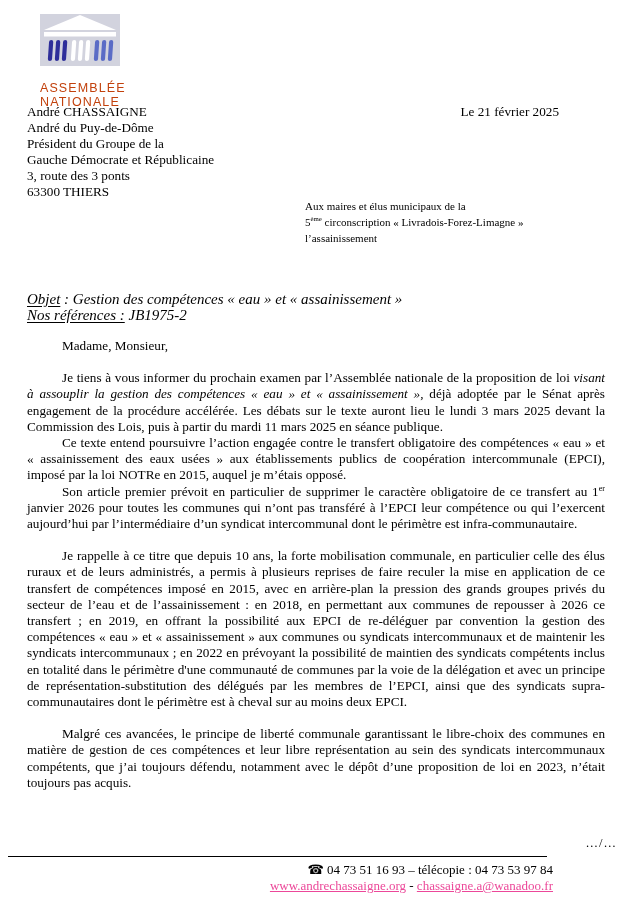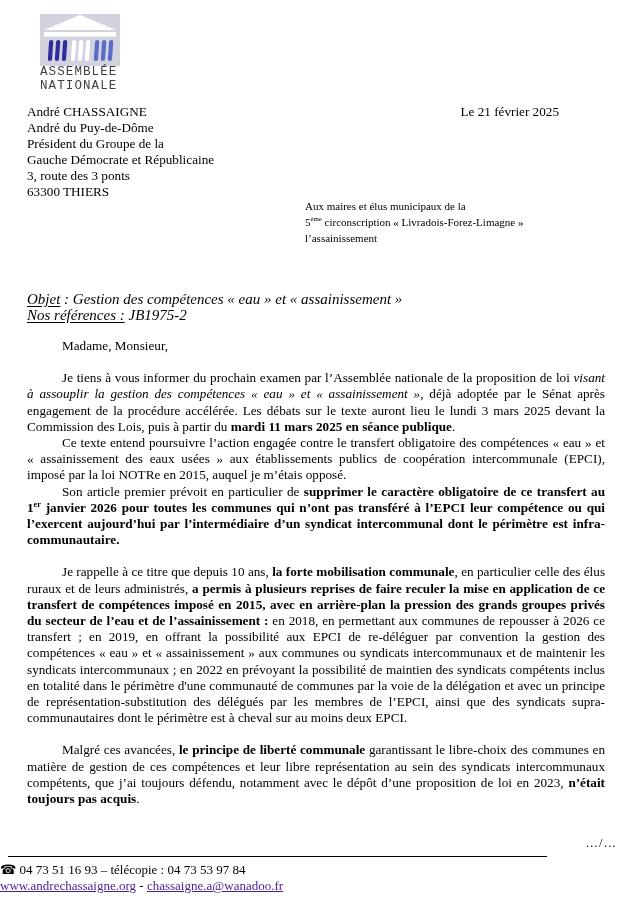--- a/index.html
+++ b/index.html
@@ -7,48 +7,48 @@
     width:632px;height:910px;background:#ffffff;
     font-family:"Liberation Serif","DejaVu Serif",serif;
     color:#000;position:relative;overflow:hidden;
   }
   .page{position:absolute;inset:0;}
 
   
   .logo{position:absolute;left:40px;top:14px;width:82px;}
   .logo svg{display:block;}
   .logo-text{
-    font-family:Liberation Mono, monospace;
-    color:#404040;font-size:12.5px;line-height:13.5px;
-    letter-spacing:1.1px;margin-top:0;font-weight:500;
+    font-family:Liberation Sans, sans-serif;
+    color:#c2410c;font-size:12.5px;line-height:13.5px;
+    letter-spacing:1.1px;margin-top:16px;font-weight:500;
   }
   .date{position:absolute;right:73px;top:104px;font-size:13.2px;}
   .sender{position:absolute;left:27px;top:104px;font-size:13.2px;line-height:15.9px;}
   .recipient{position:absolute;left:305px;top:198px;width:300px;font-size:11px;line-height:16px;}
 
   
   .subject{position:absolute;left:27px;top:291px;font-size:15px;line-height:16px;}
 
   
   .body{position:absolute;left:27px;top:338px;width:578px;
         font-size:13.2px;line-height:16.2px;text-align:justify;}
   .body p{margin:0;text-indent:35px;}
   .body p.spaced{margin-top:16px;}
 
   
-  .b{font-weight:bold;}
+  .b{font-weight:normal;}
   .i{font-style:italic;}
   .u{text-decoration:underline;text-underline-offset:2px;}
   sup.s{font-size:0.62em;line-height:0;vertical-align:super;}
 
   
   .page-marker{position:absolute;right:15px;top:836px;font-size:12.5px;letter-spacing:1px;}
   .footer-rule{position:absolute;left:8px;top:856px;width:539px;border-top:1.8px solid #000;}
-  .footer{position:absolute;left:0;top:862px;width:547px;text-align:left;font-size:13px;line-height:16px;}
-  .footer a{color:#4c1d95;text-decoration:underline;cursor:pointer;}
+  .footer{position:absolute;left:6px;top:862px;width:547px;text-align:right;font-size:13px;line-height:16px;}
+  .footer a{color:#ec4899;text-decoration:underline;cursor:pointer;}
   .phone-icon{font-family:"DejaVu Sans",sans-serif;font-size:13px;}
 </style>
 </head>
 <body>
 
 <div class="page">
 
   <div class="logo">
     <svg width="80" height="52" viewBox="0 0 80 52" aria-hidden="true">
       <rect x="0" y="0" width="80" height="52" fill="#d2d3de"></rect>

